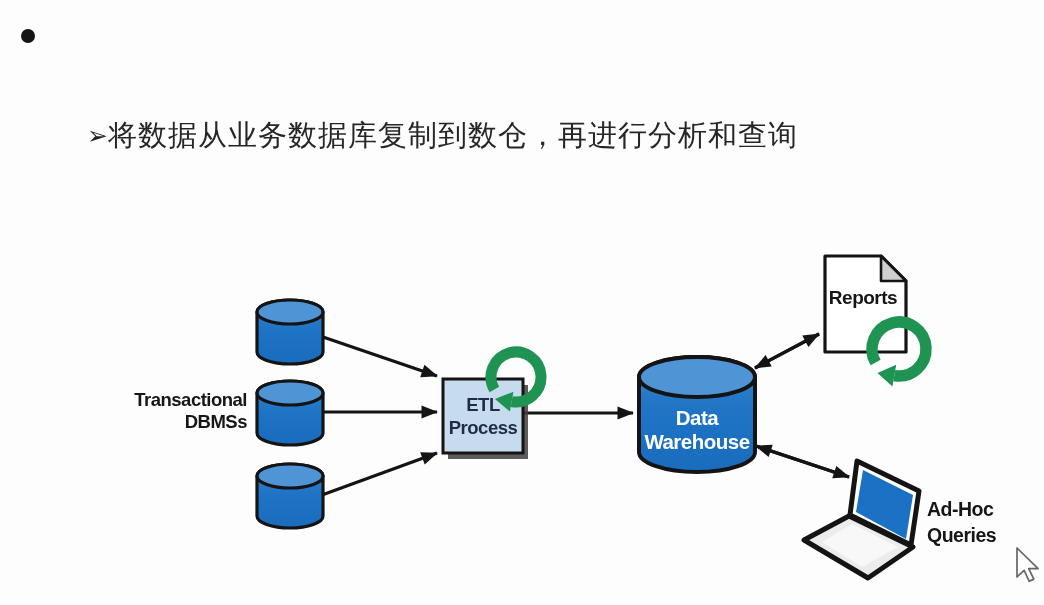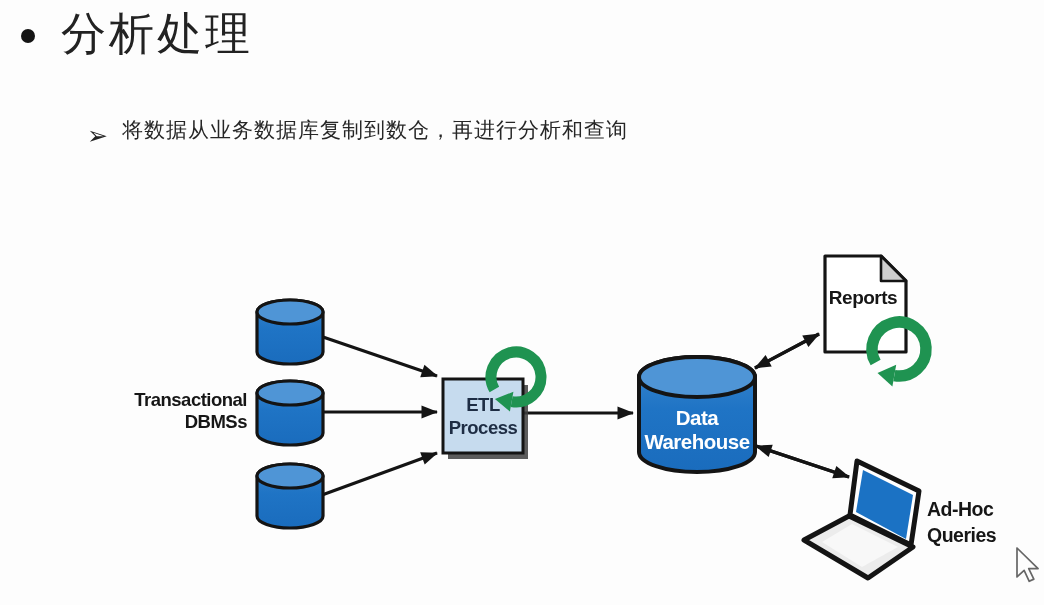--- a/index.html
+++ b/index.html
@@ -14,31 +14,30 @@
     position:absolute;left:21px;top:29px;width:14px;height:14px;
     border-radius:50%;background:#141414;
   }
   .slide-title{
     position:absolute;left:61px;top:4px;margin:0;
     font-size:45px;font-weight:400;color:#222;letter-spacing:3px;
     font-family:"Liberation Sans",sans-serif;
   }
   .sub-bullet{position:absolute;left:87px;top:116px;display:flex;align-items:flex-start;}
   .sub-marker{font-size:25px;color:#222;margin-top:5px;}
-  .sub-text{font-size:21px;color:#262626;margin-left:14px;letter-spacing:1px;font-family:Liberation Serif, serif;}
+  .sub-text{font-size:29px;color:#262626;letter-spacing:1px;font-family:Liberation Serif, serif;}
   svg{position:absolute;left:0;top:0;}
   svg text{font-family:"Liberation Sans",sans-serif;}
 </style>
 </head>
 <body>
 
 <div class="slide">
 
   <span class="bullet-dot"></span>
-  <h1 class="slide-title">分析处理</h1>
 
   <div class="sub-bullet">
     <span class="sub-marker">➢</span>
     <span class="sub-text">将数据从业务数据库复制到数仓，再进行分析和查询</span>
   </div>
 
   <svg width="1044" height="605" viewBox="0 0 1044 605">
     <defs>
       <linearGradient id="cylBody" x1="0" y1="0" x2="0" y2="1">
         <stop offset="0" stop-color="#3c87ce"></stop>

